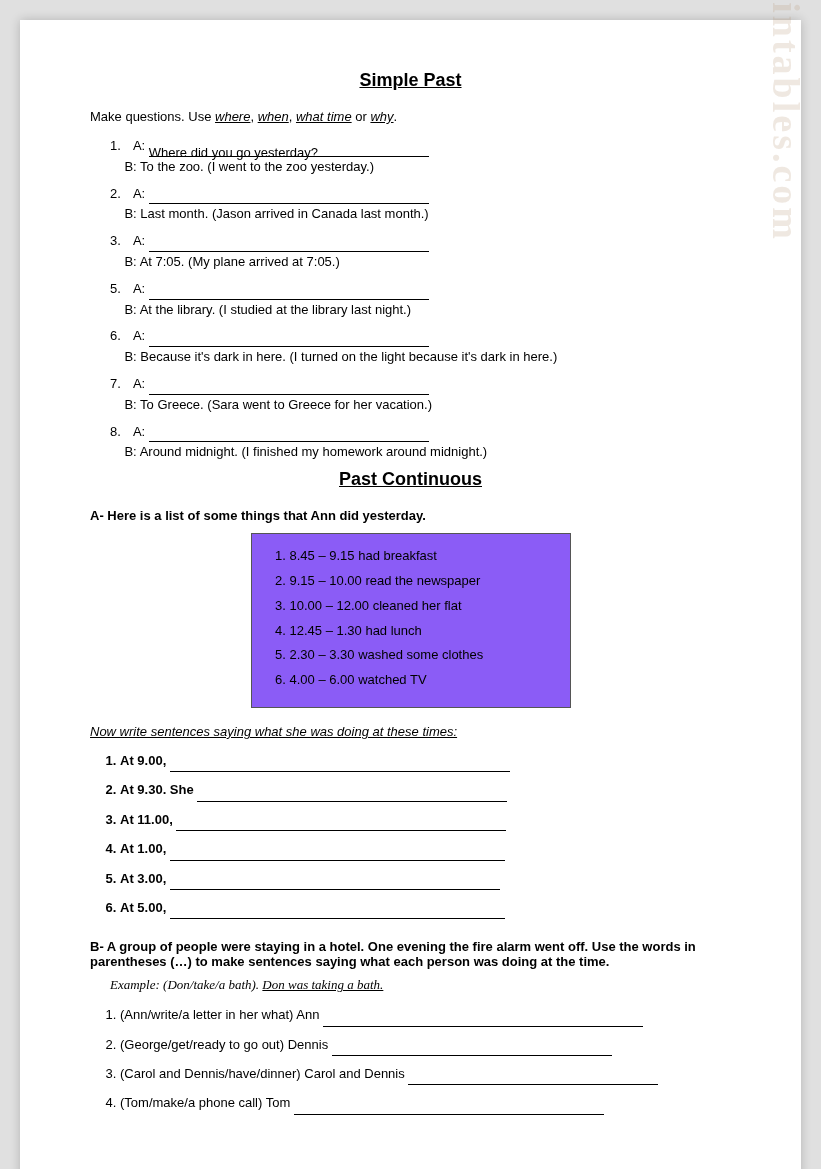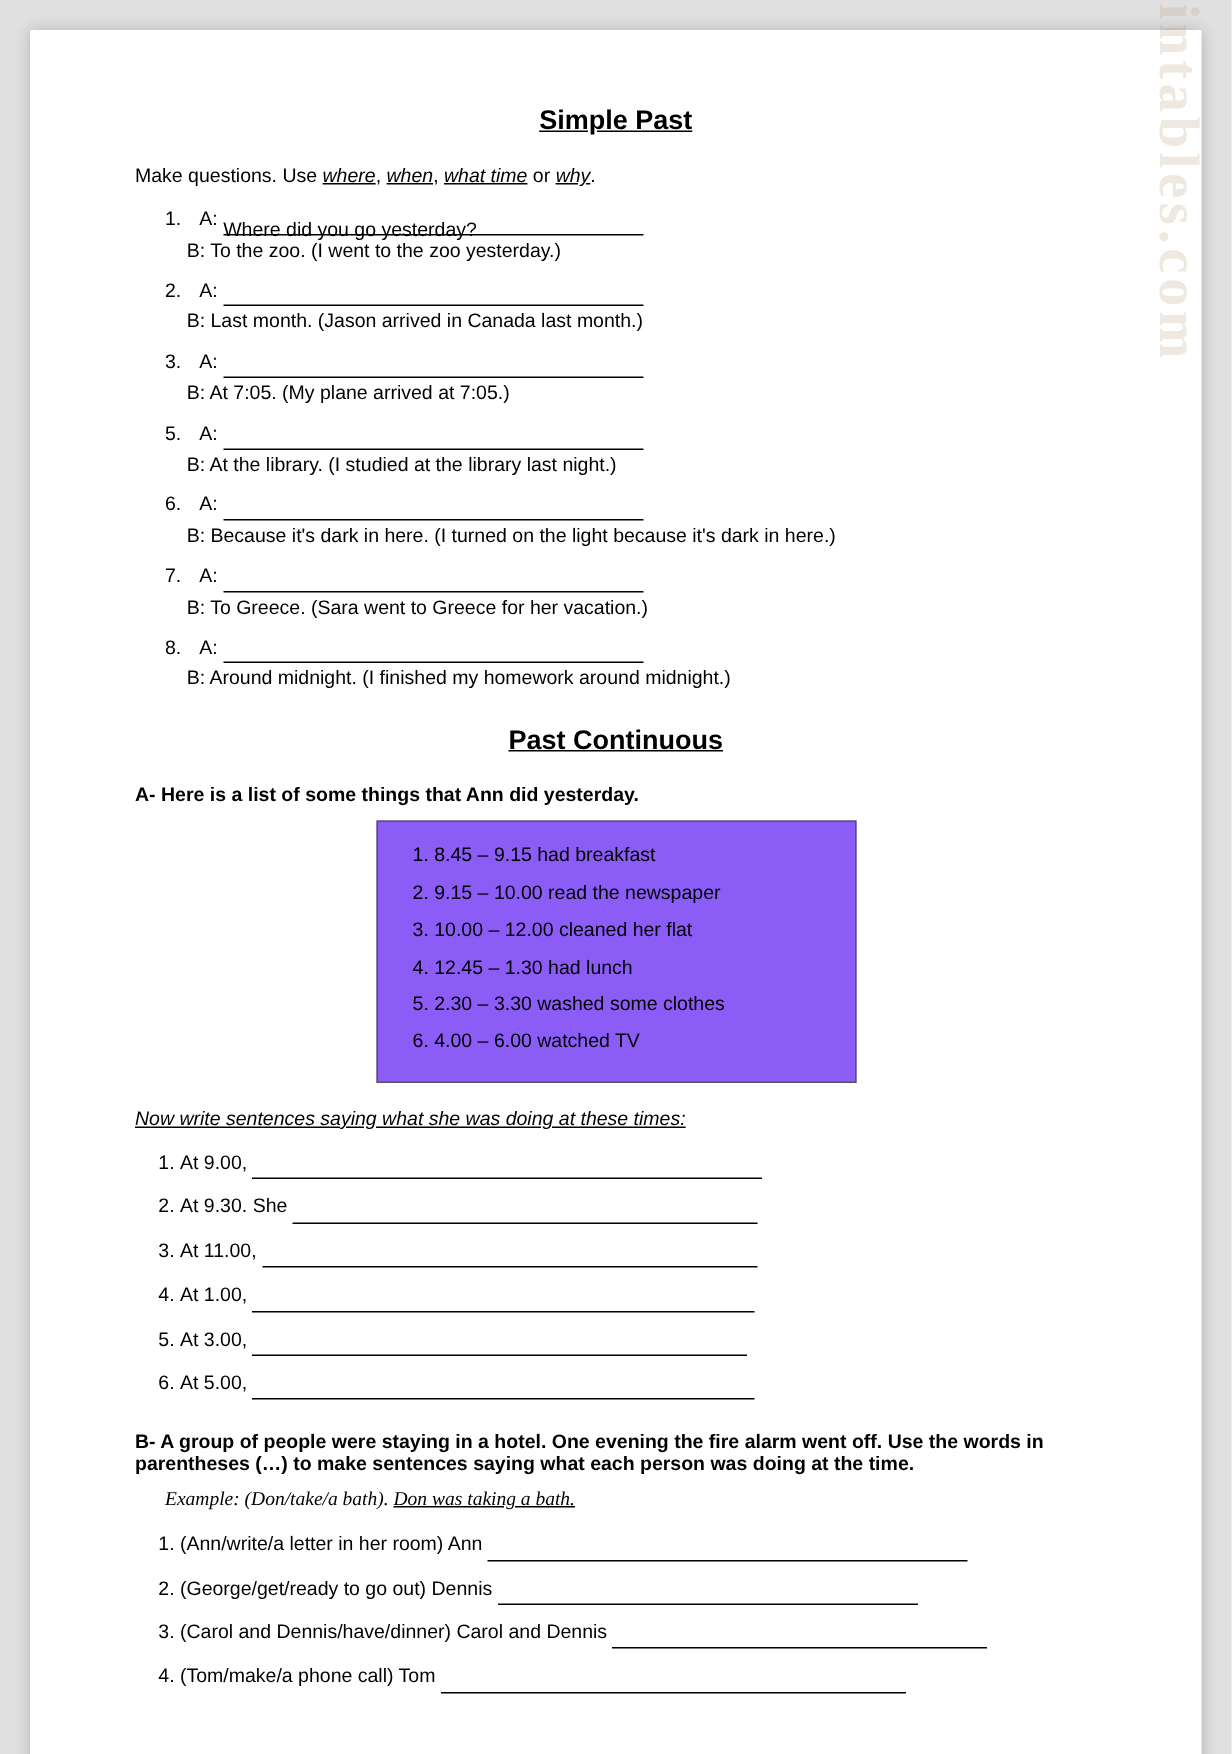--- a/index.html
+++ b/index.html
@@ -42,21 +42,21 @@
 
     .instruction em {
       font-style: italic;
       text-decoration: underline;
       font-weight: normal;
     }
 
     .qa-list {
       list-style: none;
       margin-left: 20px;
-      margin-bottom: 20px;
+      margin-bottom: 6px;
     }
 
     .qa-list li {
       font-size: 13px;
       margin-bottom: 6px;
       line-height: 1.6;
     }
 
     .qa-list li .qa-num {
       display: inline-block;
@@ -109,20 +109,21 @@
     .sentences-list {
       list-style: decimal;
       margin-left: 30px;
       margin-bottom: 20px;
       font-size: 13px;
     }
 
     .sentences-list li {
       margin-bottom: 6px;
       line-height: 1.8;
+      font-weight: bold;
     }
 
     .example-line {
       font-size: 13px;
       margin-bottom: 10px;
       font-family: Liberation Serif, serif;
     }
 
     .example-line em {
       font-style: italic;
@@ -282,21 +283,21 @@
   </div>
 
   <div class="example-line" style="margin-left:20px; margin-bottom:10px;">
     <em>Example:</em>
     <em> <span>(Don/take/a bath).</span></em>
     <span class="example-answer"> <span>Don was taking a bath.</span></span>
   </div>
 
   <ol class="b-list">
     <li>
-      <span>(Ann/write/a letter in her room)</span>
+      <span>(Ann/write/a letter in her what)</span>
       <span> </span>
       <span>Ann</span>
       <span class="long-answer-line"></span>
     </li>
     <li>
       <span>(George/get/ready to go out)</span>
       <span> </span>
       <span>Dennis</span>
       <span class="long-answer-line" style="width:280px;"></span>
     </li>

